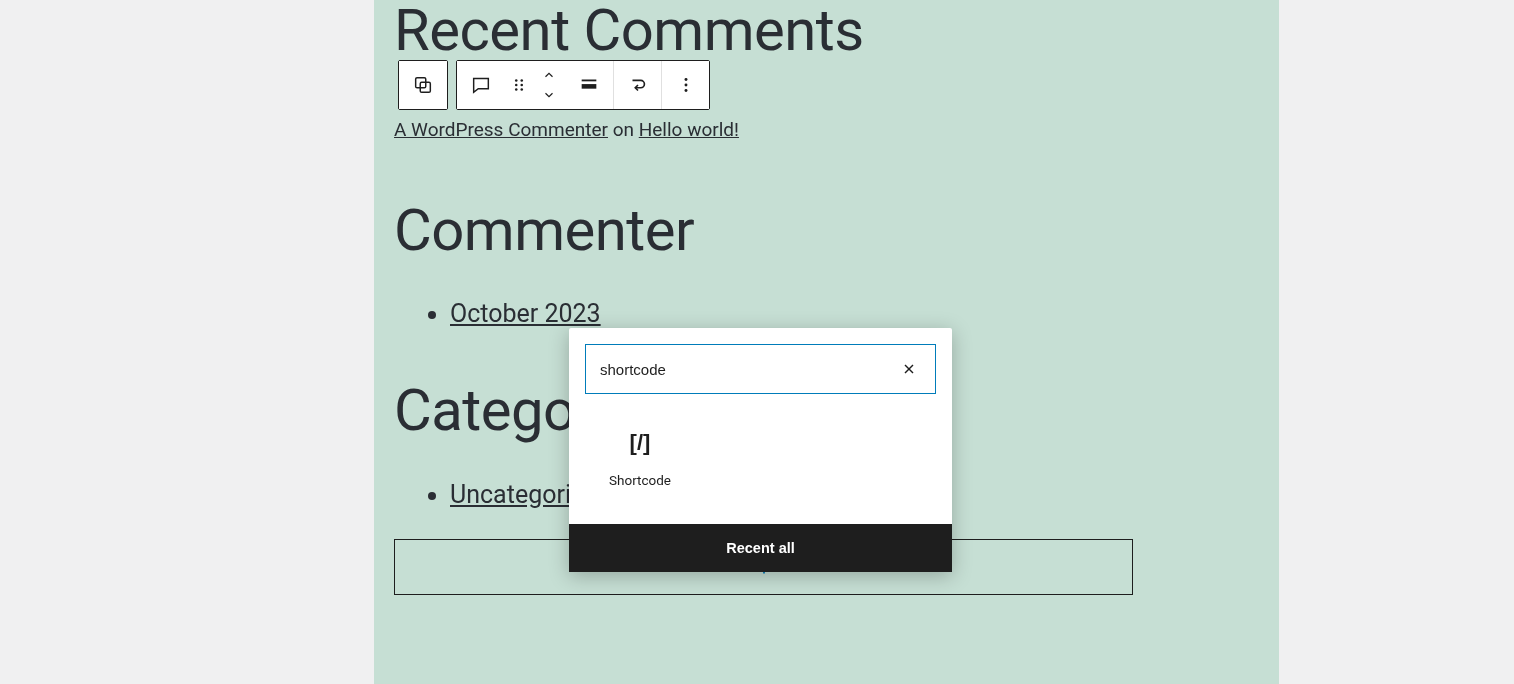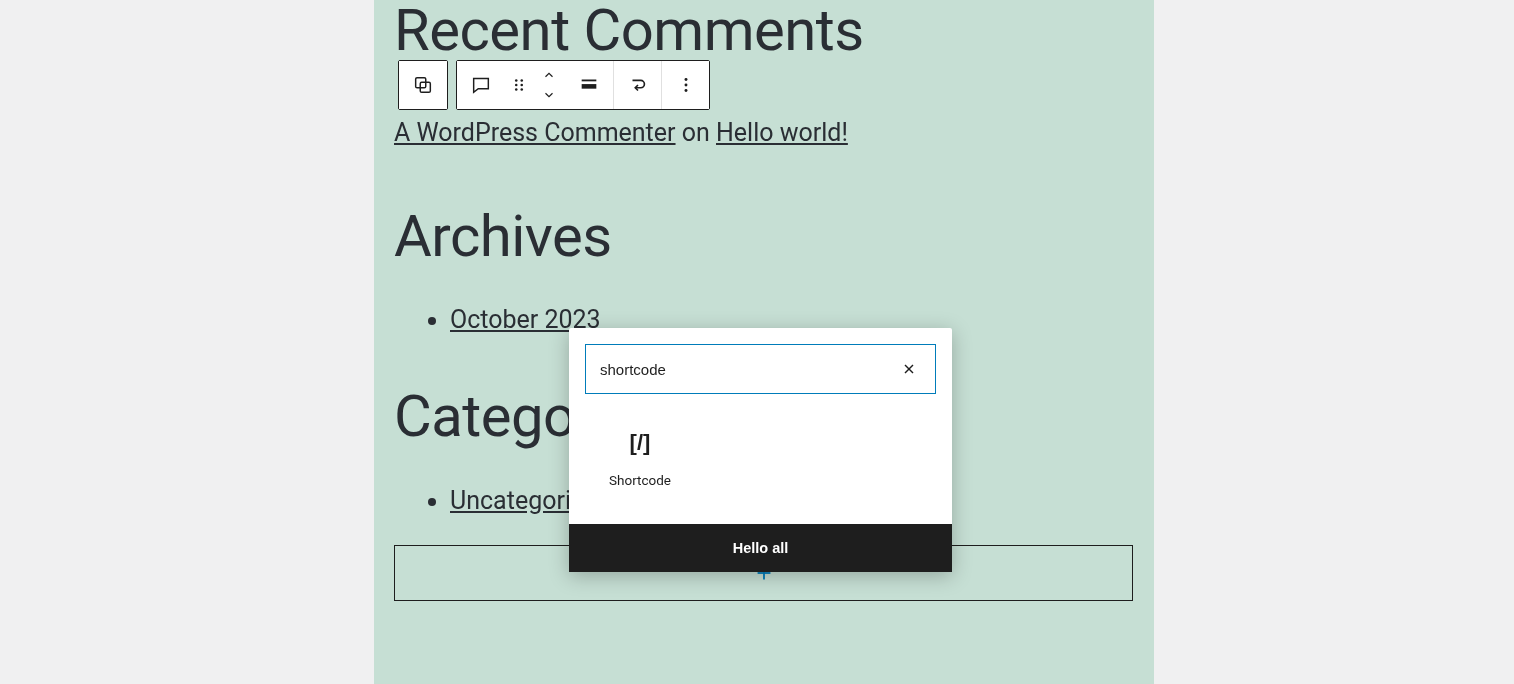--- a/index.html
+++ b/index.html
@@ -8,42 +8,42 @@
     font-family: -apple-system, BlinkMacSystemFont, "Segoe UI", Roboto, sans-serif;
     width: 1514px;
     height: 684px;
     overflow: hidden;
     position: relative;
   }
   .content-area {
     position: absolute;
     left: 374px;
     top: 0;
-    width: 780px;
+    width: 905px;
     height: 684px;
     background: #c6dfd4;
     padding: 0 20px;
   }
   h2 {
     font-size: 58px;
     font-weight: 400;
     color: #2a2e34;
     margin-top: 18px;
     margin-bottom: 30px;
     letter-spacing: -0.5px;
   }
   h2.recent-comments-heading {
     margin-top: 0;
     margin-bottom: 48px;
     line-height: 1.2;
     position: relative;
     top: -4px;
   }
   .comment-line {
-    font-size: 25px;
+    font-size: 19px;
     color: #2a2e34;
     margin-bottom: 40px;
   }
   .comment-line a {
     color: #2a2e34;
     text-decoration: underline;
   }
   ul.widget-list {
     list-style: disc;
     padding-left: 56px;
@@ -179,21 +179,21 @@
 <body>
 
 <div class="content-area">
 
   <h2 class="recent-comments-heading">Recent Comments</h2>
 
   <p class="comment-line">
     <a href="#">A WordPress Commenter</a><span> on </span><a href="#">Hello world!</a>
   </p>
 
-  <h2 class="h2-archives">Archives</h2>
+  <h2 class="h2-archives">Commenter</h2>
   <ul class="widget-list">
     <li><a href="#">October 2023</a></li>
   </ul>
 
   <h2 class="h2-categories">Categories</h2>
   <ul class="widget-list">
     <li><a href="#">Uncategorized</a></li>
   </ul>
 
   <button class="add-block-button">
@@ -275,14 +275,14 @@
           </svg>
       </button>
     </div>
   </div>
   <div class="inserter-results">
     <div class="block-item">
       <span class="bicon">[/]</span>
       <span class="blabel">Shortcode</span>
     </div>
   </div>
-  <button class="browse-all">Hello all</button>
+  <button class="browse-all">Recent all</button>
 </div>
 
 </body></html>

